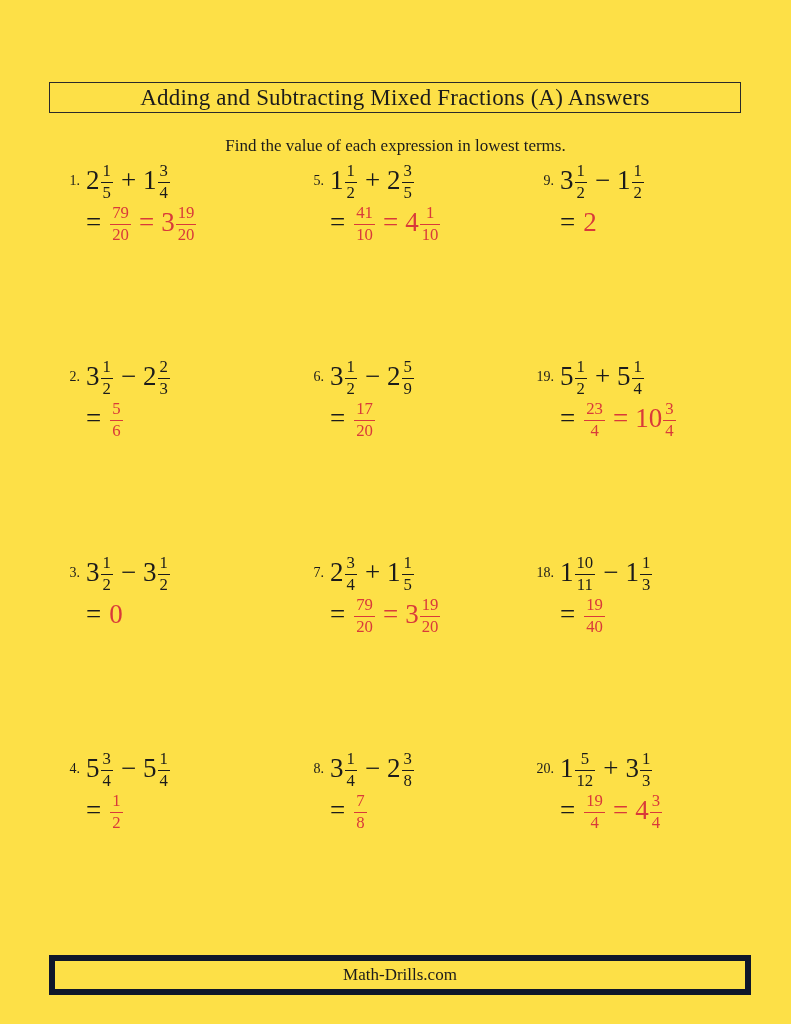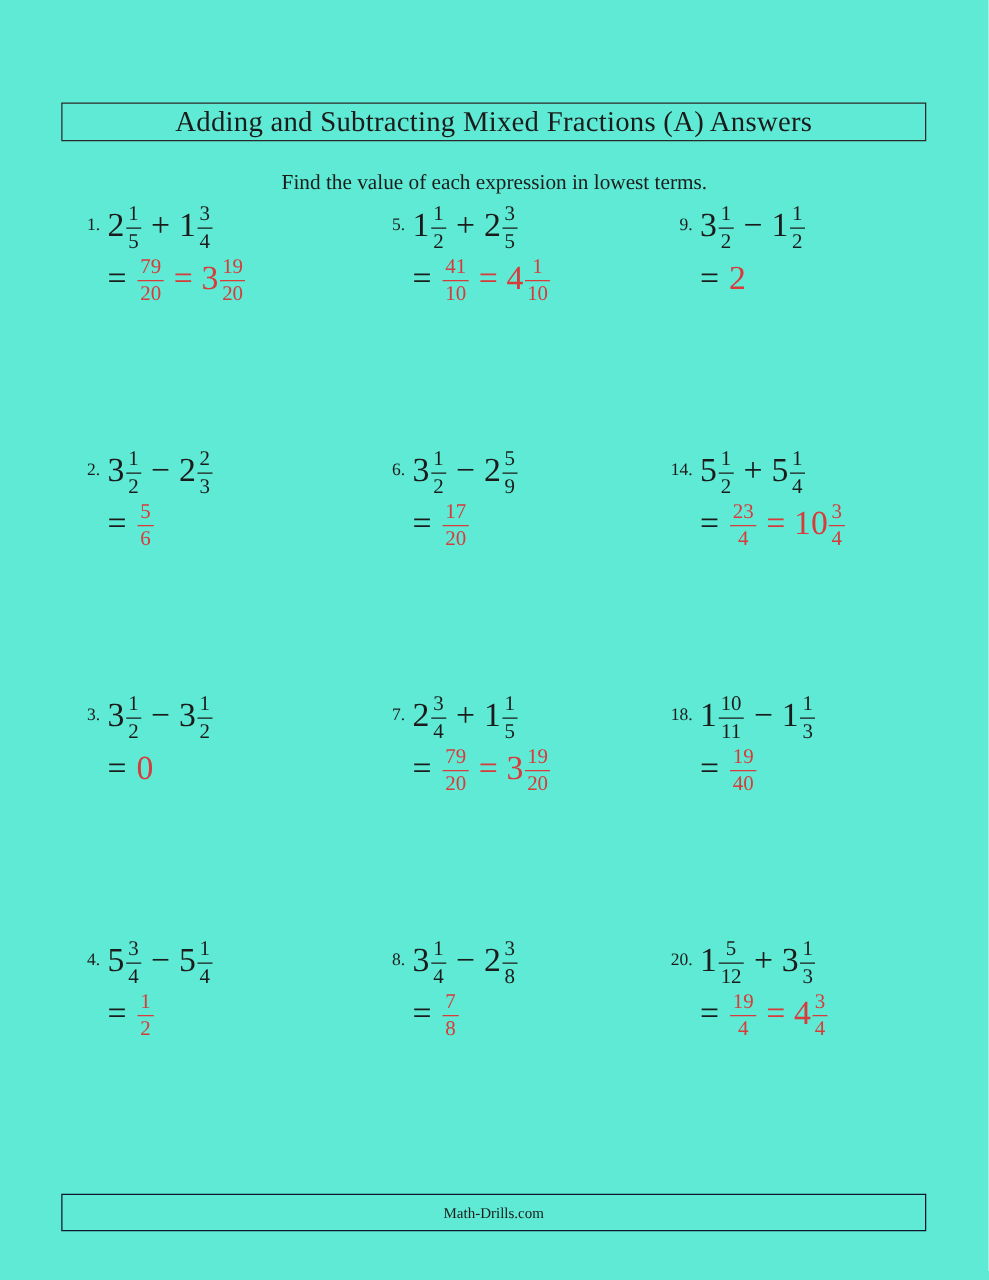--- a/index.html
+++ b/index.html
@@ -1,19 +1,19 @@
 <!DOCTYPE html>
 <html><head>
 <meta charset="utf-8">
 <style>
   html,body{margin:0;padding:0;background:#ffffff;}
   .page{
     position:relative;
     width:791px;height:1024px;
-    background:#5eead4;
+    background:#fde047;
     font-family:"Liberation Serif", serif;
     color:#1b1b1b;
     overflow:hidden;
   }
   .title-box{
     position:absolute;left:49px;top:82px;width:690px;height:29px;
     border:1px solid #2a2a2a;
     display:flex;align-items:center;justify-content:center;
     font-size:23px;letter-spacing:.2px;
   }
@@ -40,23 +40,23 @@
   .op{display:inline;margin:0 7px;}
   .eq{display:inline;margin-right:8px;}
   .frac{
     display:inline-block;text-align:center;vertical-align:-0.52em;
     line-height:1;font-size:0.62em;margin:0 1px;
   }
   .frac .fn{display:block;padding:0 2px 2px;}
   .frac .fd{display:block;border-top:1.5px solid currentColor;padding:2px 2px 0;}
   .footer-box{
     position:absolute;left:49px;top:955px;width:690px;height:28px;
-    border:1px solid #0f172a;
+    border:6px solid #0f172a;
     display:flex;align-items:center;justify-content:center;
-    font-size:12px;
+    font-size:17px;
   }
 </style>
 </head>
 <body>
 
 <div class="page">
   <div class="title-box">
     <span>Adding and Subtracting Mixed Fractions (A) Answers</span>
   </div>
   <div class="subtitle">Find the value of each expression in lowest terms.</div>
@@ -119,21 +119,21 @@
         </div>
       </div>
       <div class="problem">
         <span class="plabel">9.</span>
         <div class="pmath">
           <div class="expr"><span class="tx">3</span><span class="frac"><span class="fn">1</span><span class="fd">2</span></span><span class="op">−</span><span class="tx">1</span><span class="frac"><span class="fn">1</span><span class="fd">2</span></span></div>
           <div class="ans"><span class="eq">=</span><span style="color: rgb(217, 58, 58);"><span class="tx">2</span></span></div>
         </div>
       </div>
       <div class="problem">
-        <span class="plabel">14.</span>
+        <span class="plabel">19.</span>
         <div class="pmath">
           <div class="expr"><span class="tx">5</span><span class="frac"><span class="fn">1</span><span class="fd">2</span></span><span class="op">+</span><span class="tx">5</span><span class="frac"><span class="fn">1</span><span class="fd">4</span></span></div>
           <div class="ans"><span class="eq">=</span><span style="color: rgb(217, 58, 58);"><span class="frac"><span class="fn">23</span><span class="fd">4</span></span><span class="op">=</span><span class="tx">10</span><span class="frac"><span class="fn">3</span><span class="fd">4</span></span></span></div>
         </div>
       </div>
       <div class="problem">
         <span class="plabel">18.</span>
         <div class="pmath">
           <div class="expr"><span class="tx">1</span><span class="frac"><span class="fn">10</span><span class="fd">11</span></span><span class="op">−</span><span class="tx">1</span><span class="frac"><span class="fn">1</span><span class="fd">3</span></span></div>
           <div class="ans"><span class="eq">=</span><span style="color: rgb(217, 58, 58);"><span class="frac"><span class="fn">19</span><span class="fd">40</span></span></span></div>

